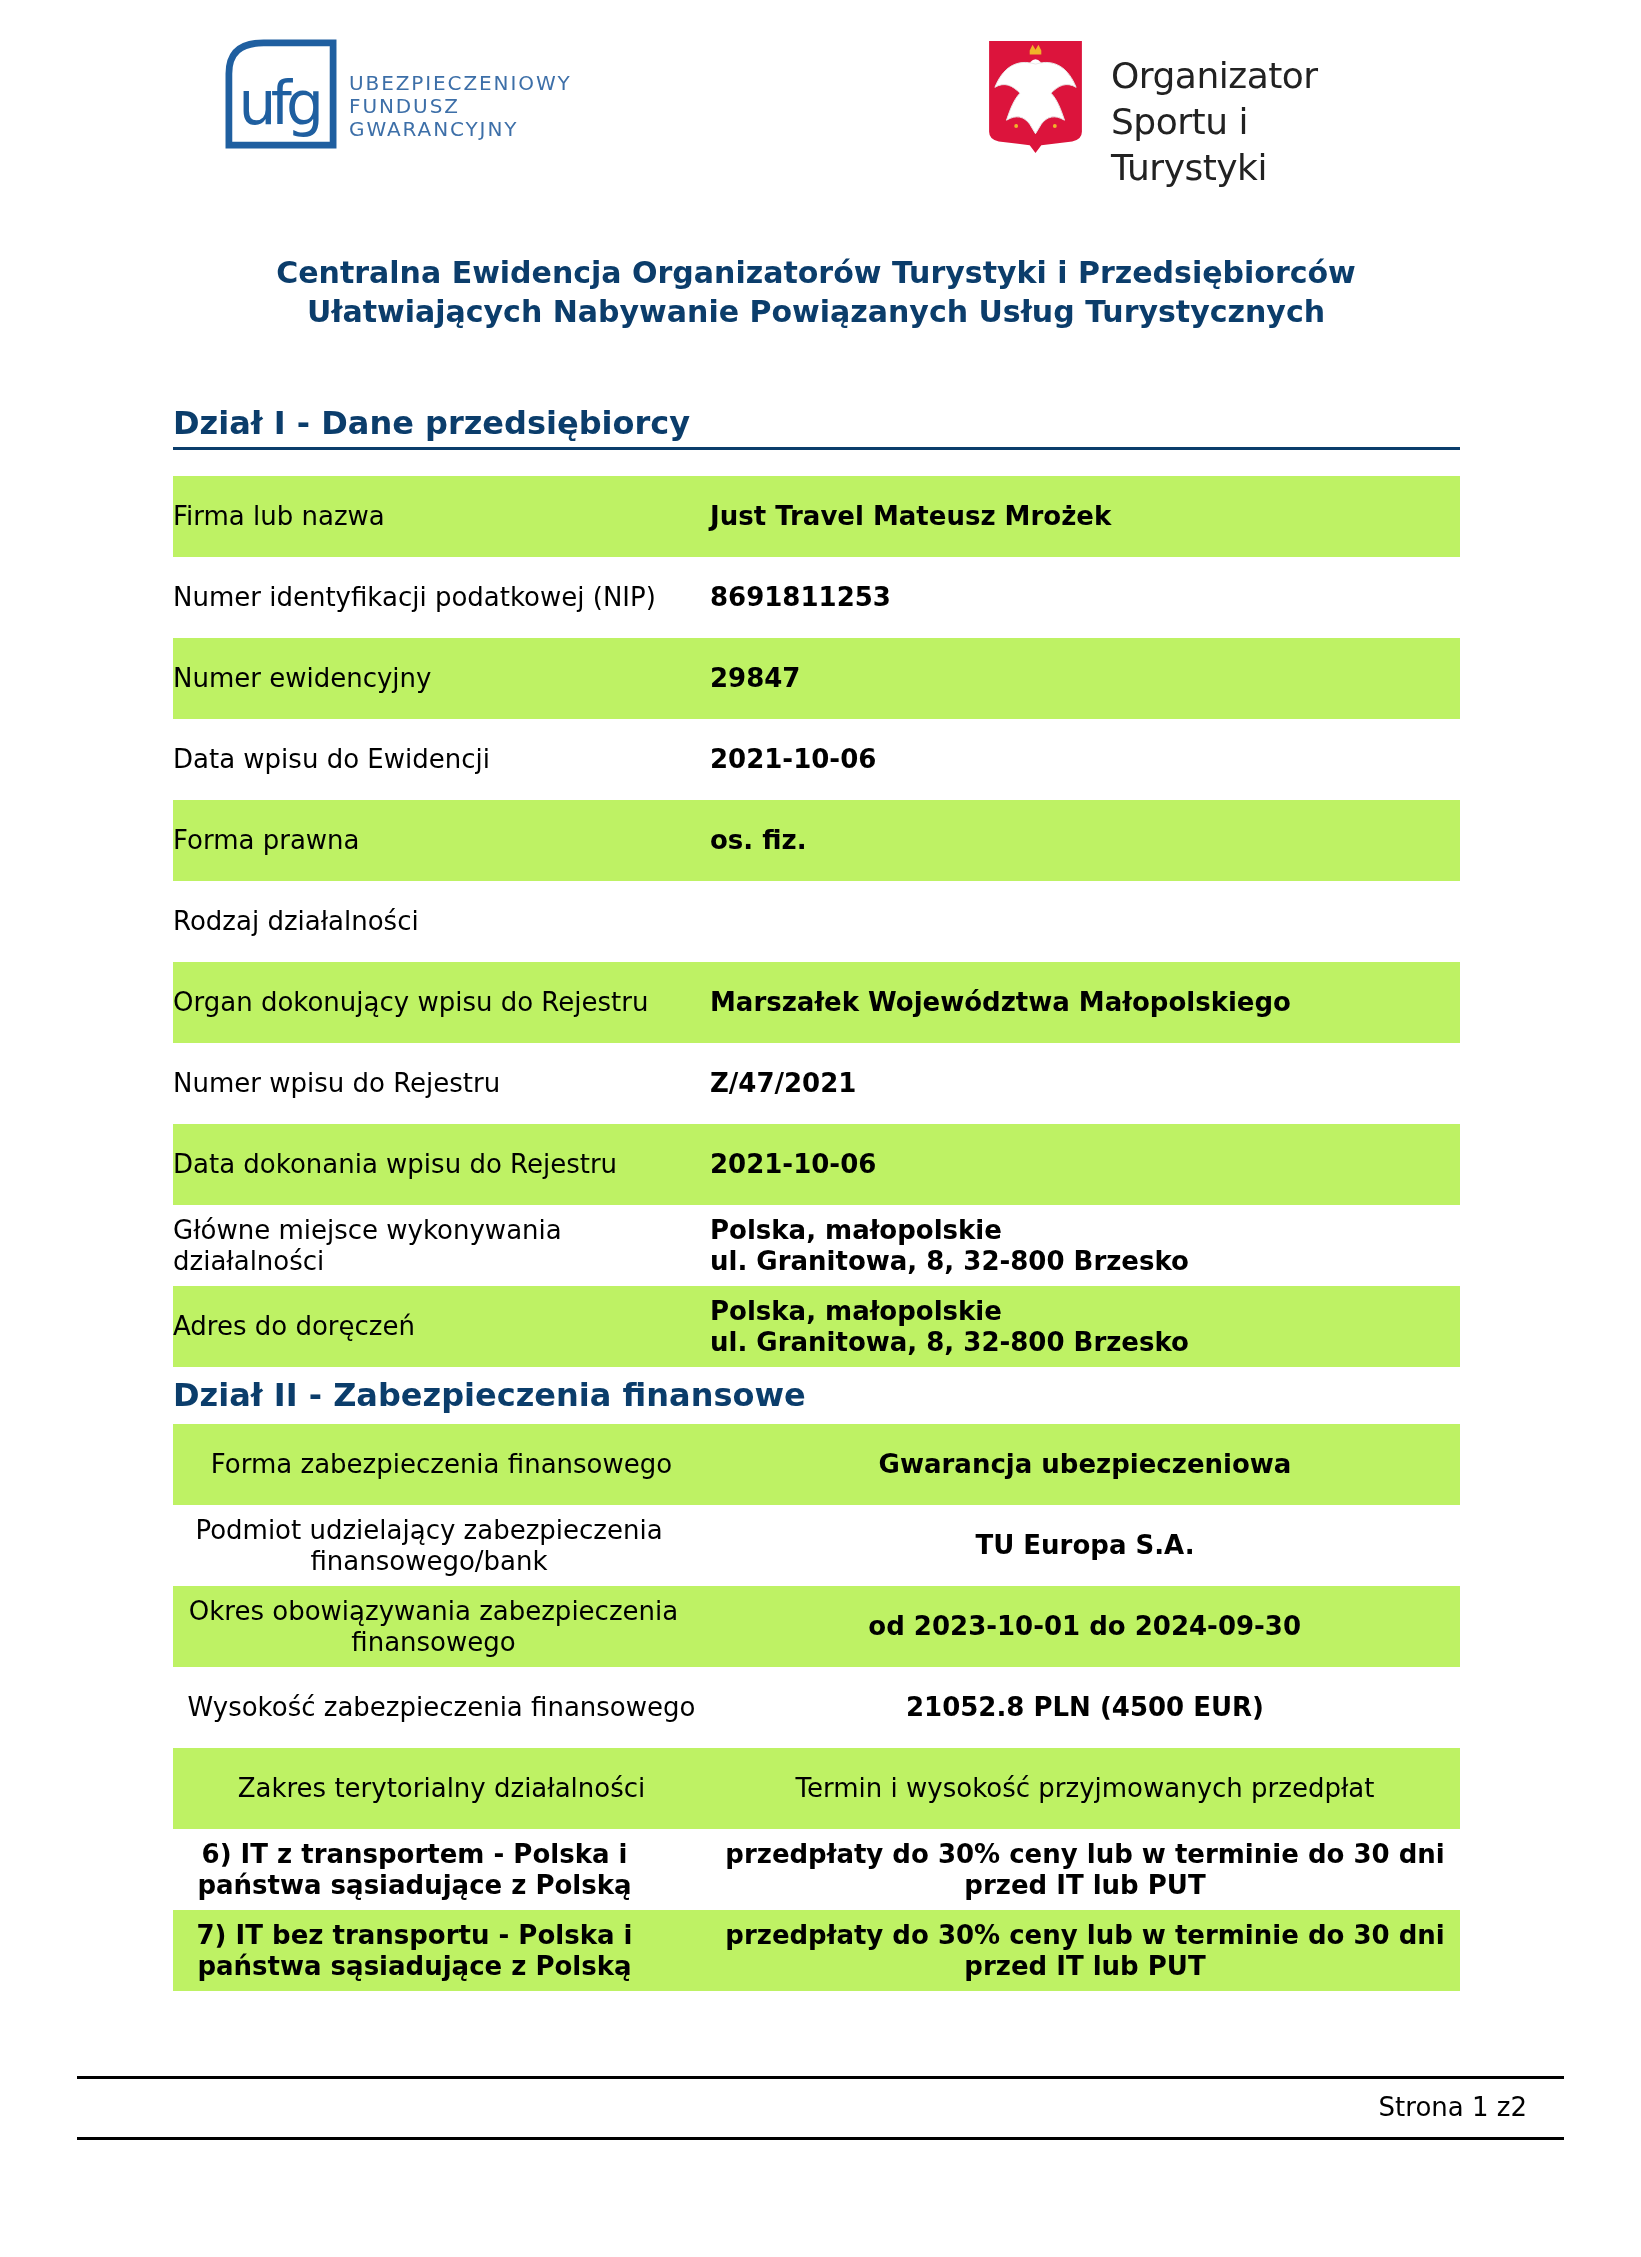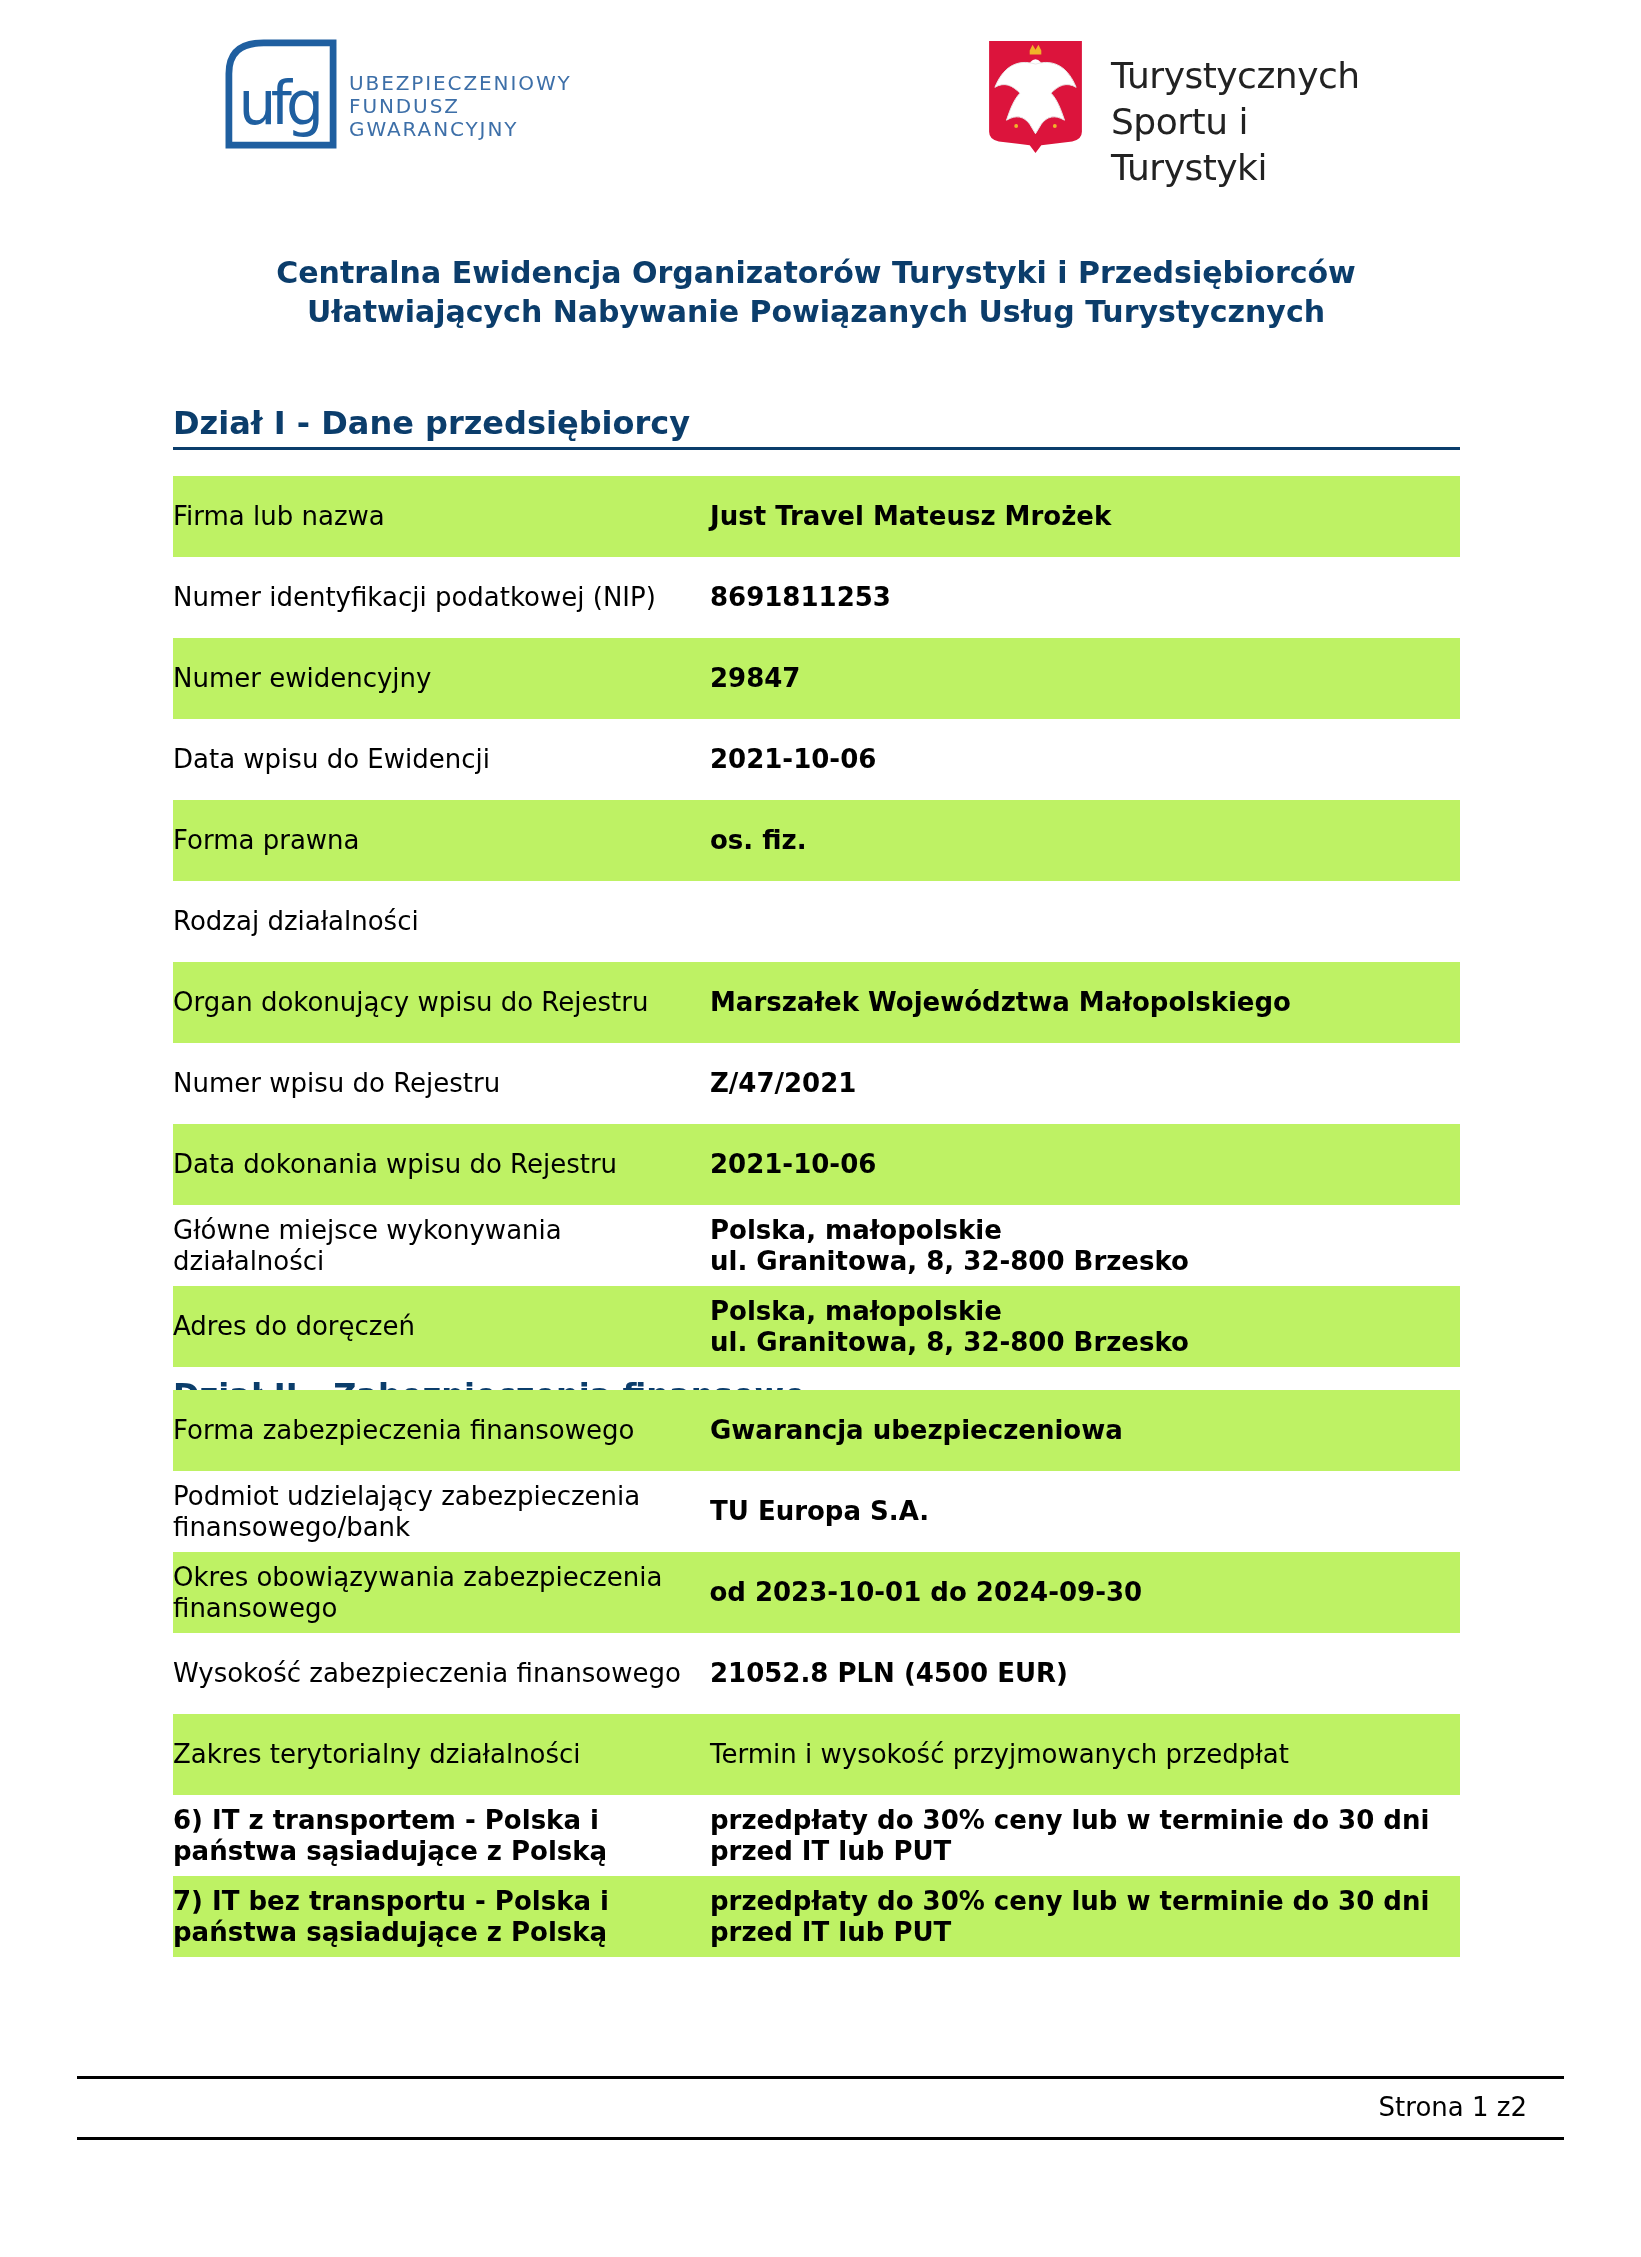--- a/index.html
+++ b/index.html
@@ -45,21 +45,21 @@
 <div class="logo-ms">
   <svg class="eagle" viewBox="0 0 100 120">
     <path d="M2 2 H98 V96 Q98 104 88 106 L56 110 L50 118 L44 110 L12 106 Q2 104 2 96 Z" fill="#dc143c"></path>
     <path d="M44 12 L47 6 L50 11 L53 6 L56 12 L56 16 L44 16 Z" fill="#f0b429"></path>
     <ellipse cx="50" cy="30" rx="7" ry="9" fill="#ffffff"></ellipse>
     <path d="M50 26 C30 20 16 30 8 50 C18 44 26 48 34 56 C28 62 24 72 20 84 C30 78 38 80 44 88 L50 98 L56 88 C62 80 70 78 80 84 C76 72 72 62 66 56 C74 48 82 44 92 50 C84 30 70 20 50 26 Z" fill="#ffffff" stroke="#e8e8e8" stroke-width="1"></path>
     <circle cx="30" cy="90" r="2" fill="#f0b429"></circle>
       <circle cx="70" cy="90" r="2" fill="#f0b429"></circle>
   </svg>
   <div class="ms-text">
-    <div>Turystycznych</div>
+    <div>Organizator</div>
     <div>Sportu i Turystyki</div>
   </div>
 </div>
 
 <div class="doc-title">
   <div>Centralna Ewidencja Organizatorów Turystyki i Przedsiębiorców</div>
   <div>Ułatwiających Nabywanie Powiązanych Usług Turystycznych</div>
 </div>
 
 <div class="section-h" style="top:392px;margin-top:12px;">Dział I - Dane przedsiębiorcy</div>
@@ -113,21 +113,21 @@
     <div class="val">
       <div>Polska, małopolskie</div>
       <div>ul. Granitowa, 8, 32-800 Brzesko</div>
     </div>
   </div>
 </div>
 
 <div class="section-h" style="top:1376px;">Dział II - Zabezpieczenia finansowe</div>
 <div class="rule" style="top:1430px;"></div>
 
-<div class="table" style="top:1390px;">
+<div class="table" style="top:1424px;text-align:center;">
   <div class="row alt">
     <div class="lbl">Forma zabezpieczenia finansowego</div>
     <div class="val">Gwarancja ubezpieczeniowa</div>
   </div>
   <div class="row">
     <div class="lbl" style="width:512px;padding-right:25px;">Podmiot udzielający zabezpieczenia finansowego/bank</div>
     <div class="val">TU Europa S.A.</div>
   </div>
   <div class="row alt">
     <div class="lbl" style="width:521px;padding-right:15.4px;">Okres obowiązywania zabezpieczenia finansowego</div>

